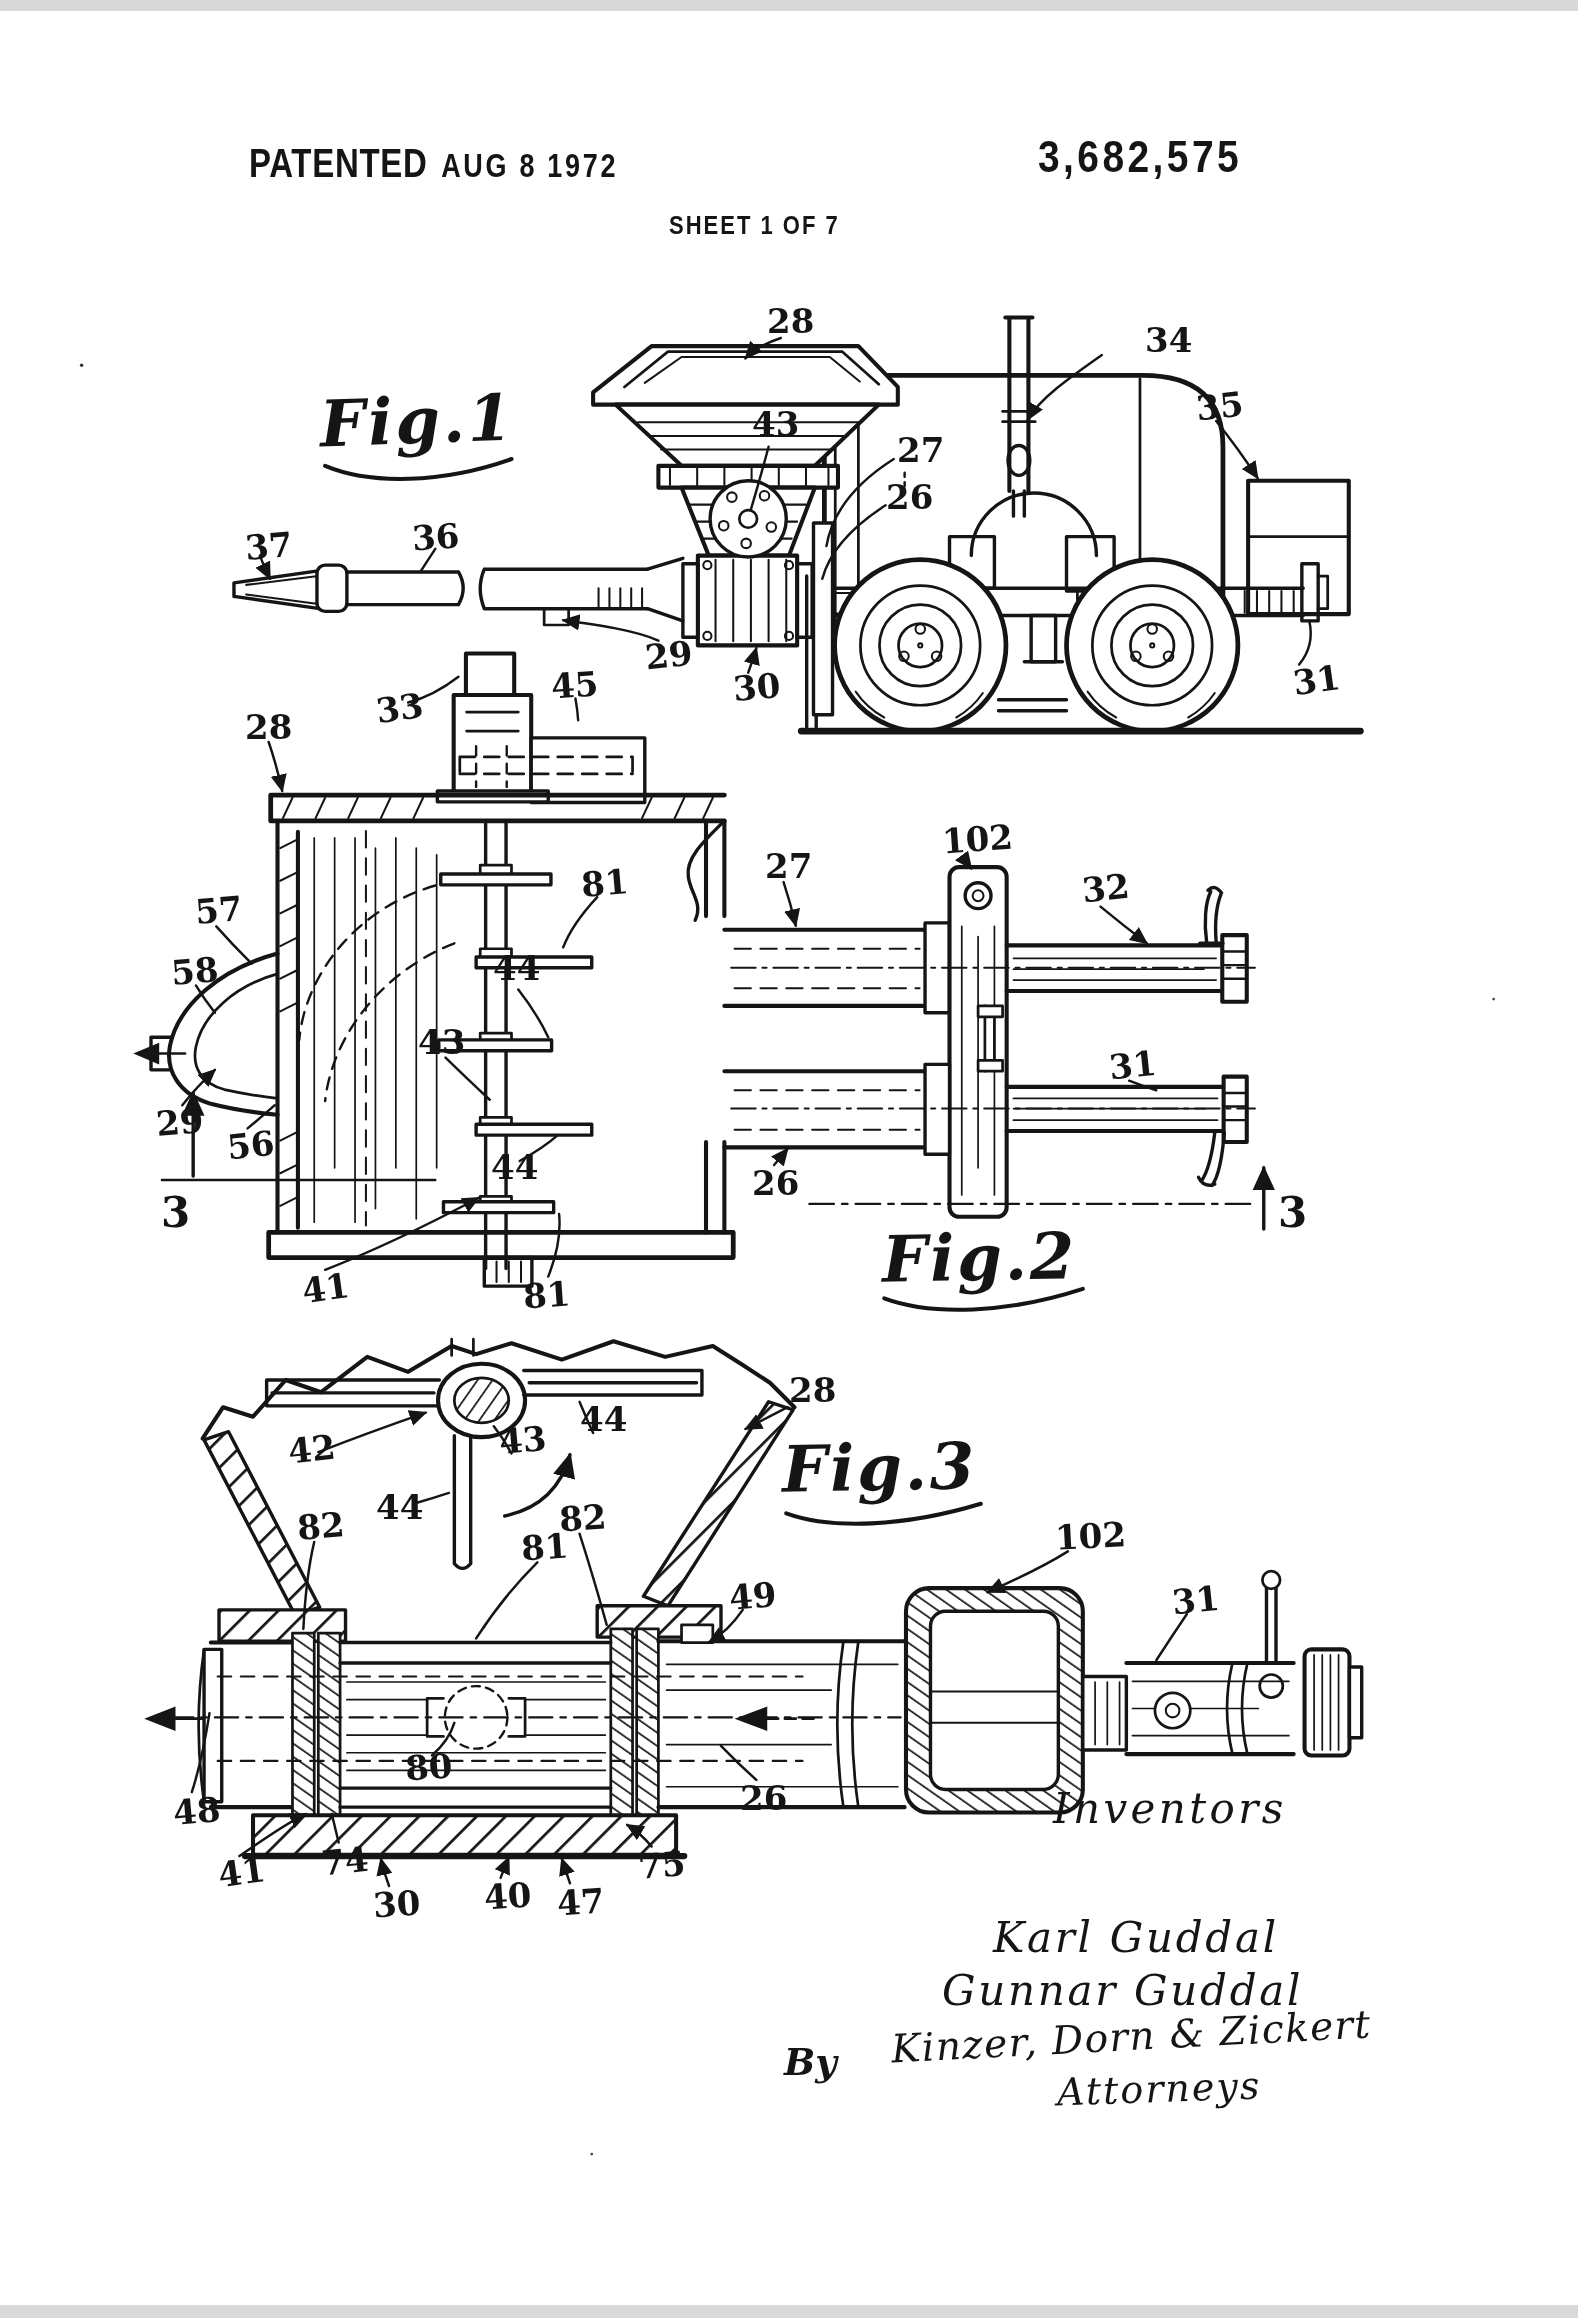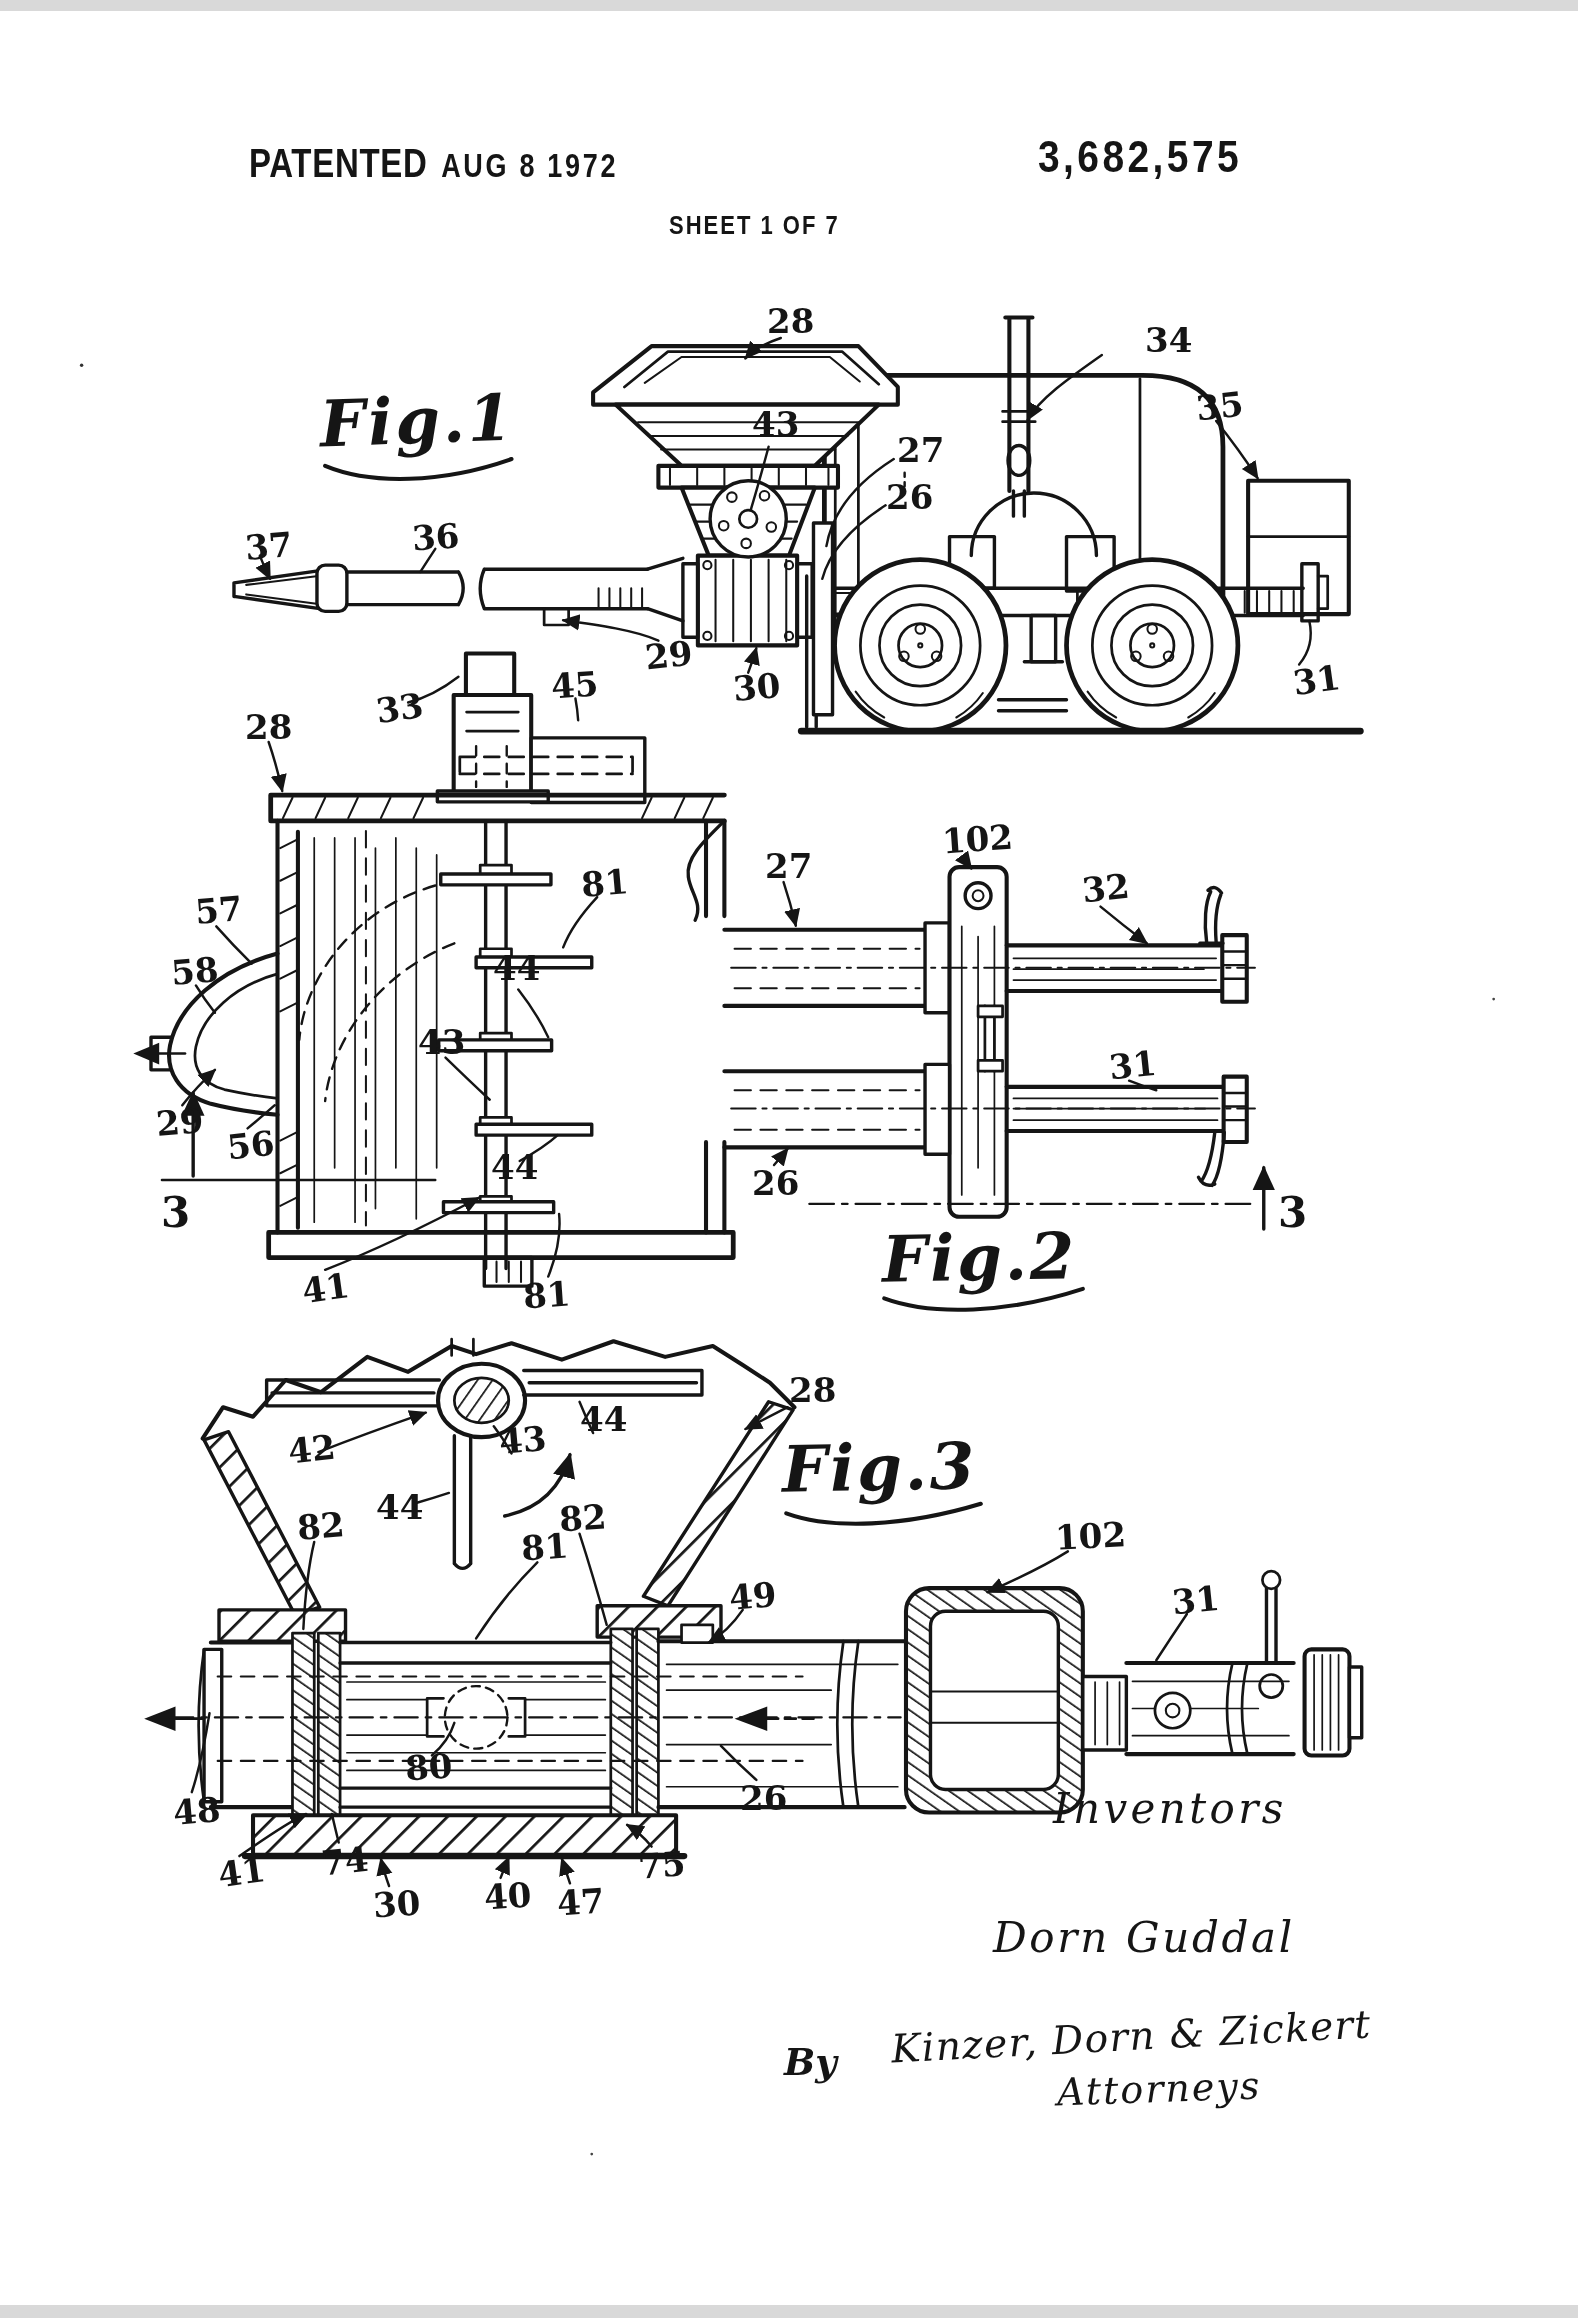--- a/index.html
+++ b/index.html
@@ -438,19 +438,20 @@
       <span class="ref" style="left: 173px; top: 1783px; transform: rotate(-5deg);">48</span>
       <span class="ref" style="left: 218px; top: 1844px; transform: rotate(-8deg);">41</span>
       <span class="ref" style="left: 321px; top: 1833px; transform: rotate(-6deg);">74</span>
       <span class="ref" style="left: 373px; top: 1876px; transform: rotate(-4deg);">30</span>
       <span class="ref" style="left: 484px; top: 1868px; transform: rotate(-4deg);">40</span>
       <span class="ref" style="left: 557px; top: 1874px; transform: rotate(-4deg);">47</span>
       <span class="ref" style="left: 638px; top: 1837px; transform: rotate(-5deg);">75</span>
     </div>
 
 <div class="sig" id="sig-inventors">Inventors</div>
-<div class="sig" id="sig-karl">Dorn Guddal</div>
+<div class="sig" id="sig-karl">Karl Guddal</div>
+<div class="sig" id="sig-gunnar">Gunnar Guddal</div>
 <div class="sig" id="sig-by">By</div>
 <div class="sig" id="sig-firm">Kinzer, Dorn &amp; Zickert</div>
 <div class="sig" id="sig-attorneys">Attorneys</div>
 
 </div>
 
 
 </body></html>

